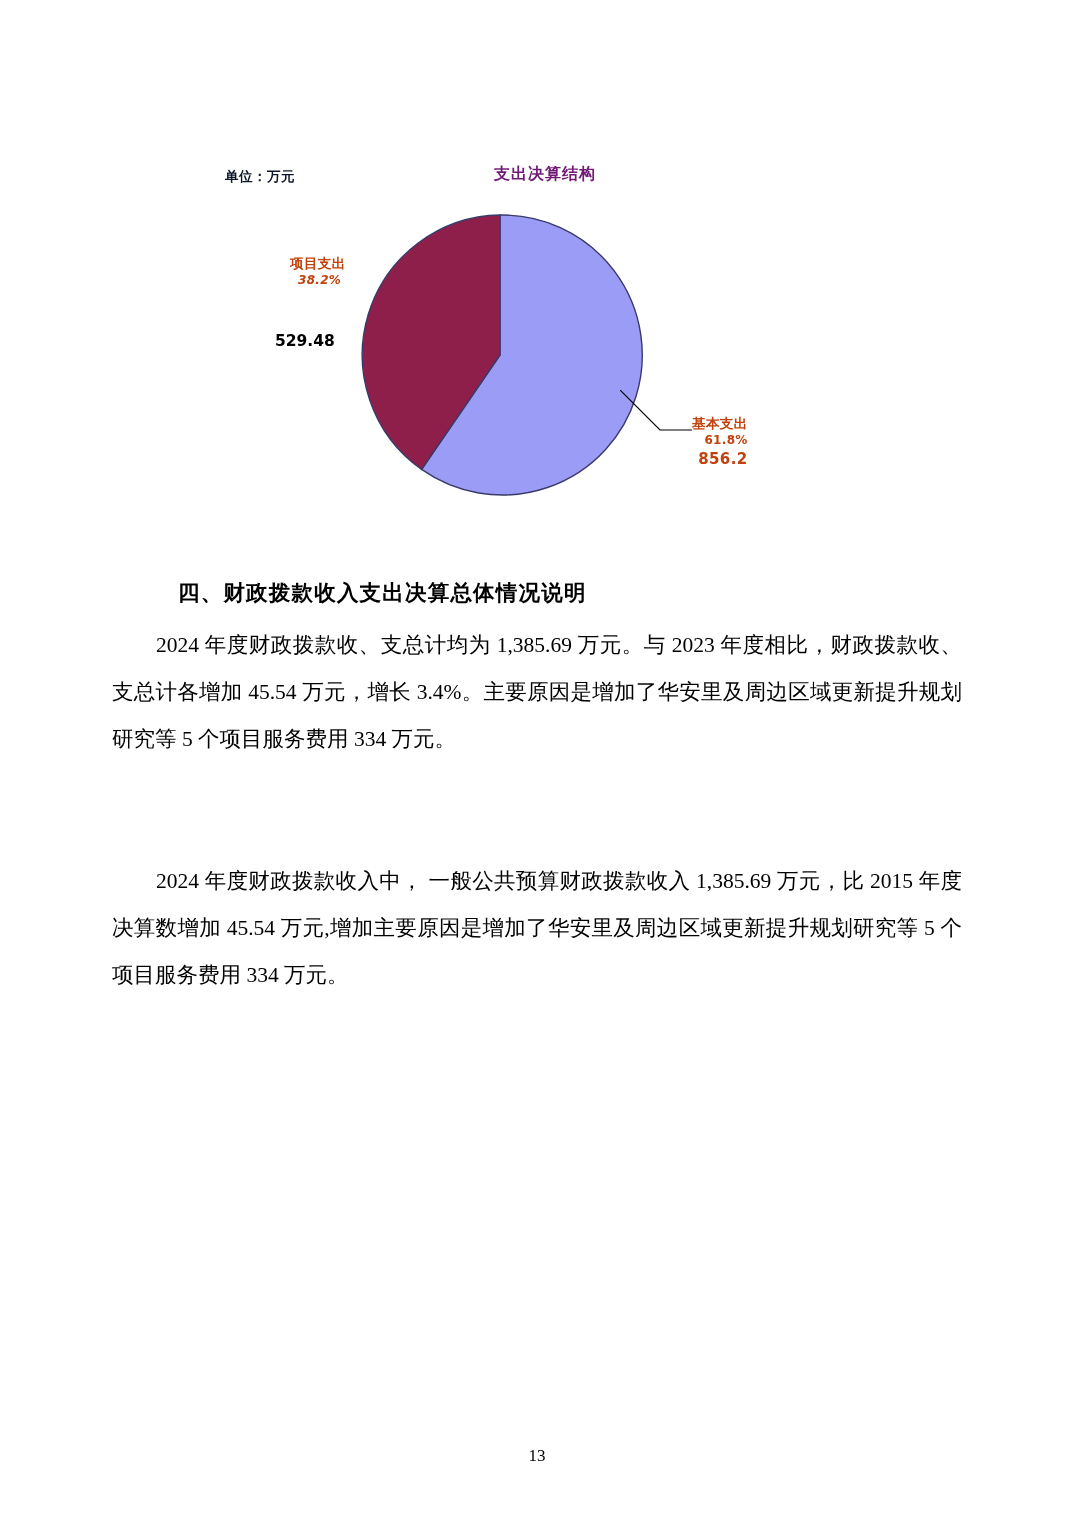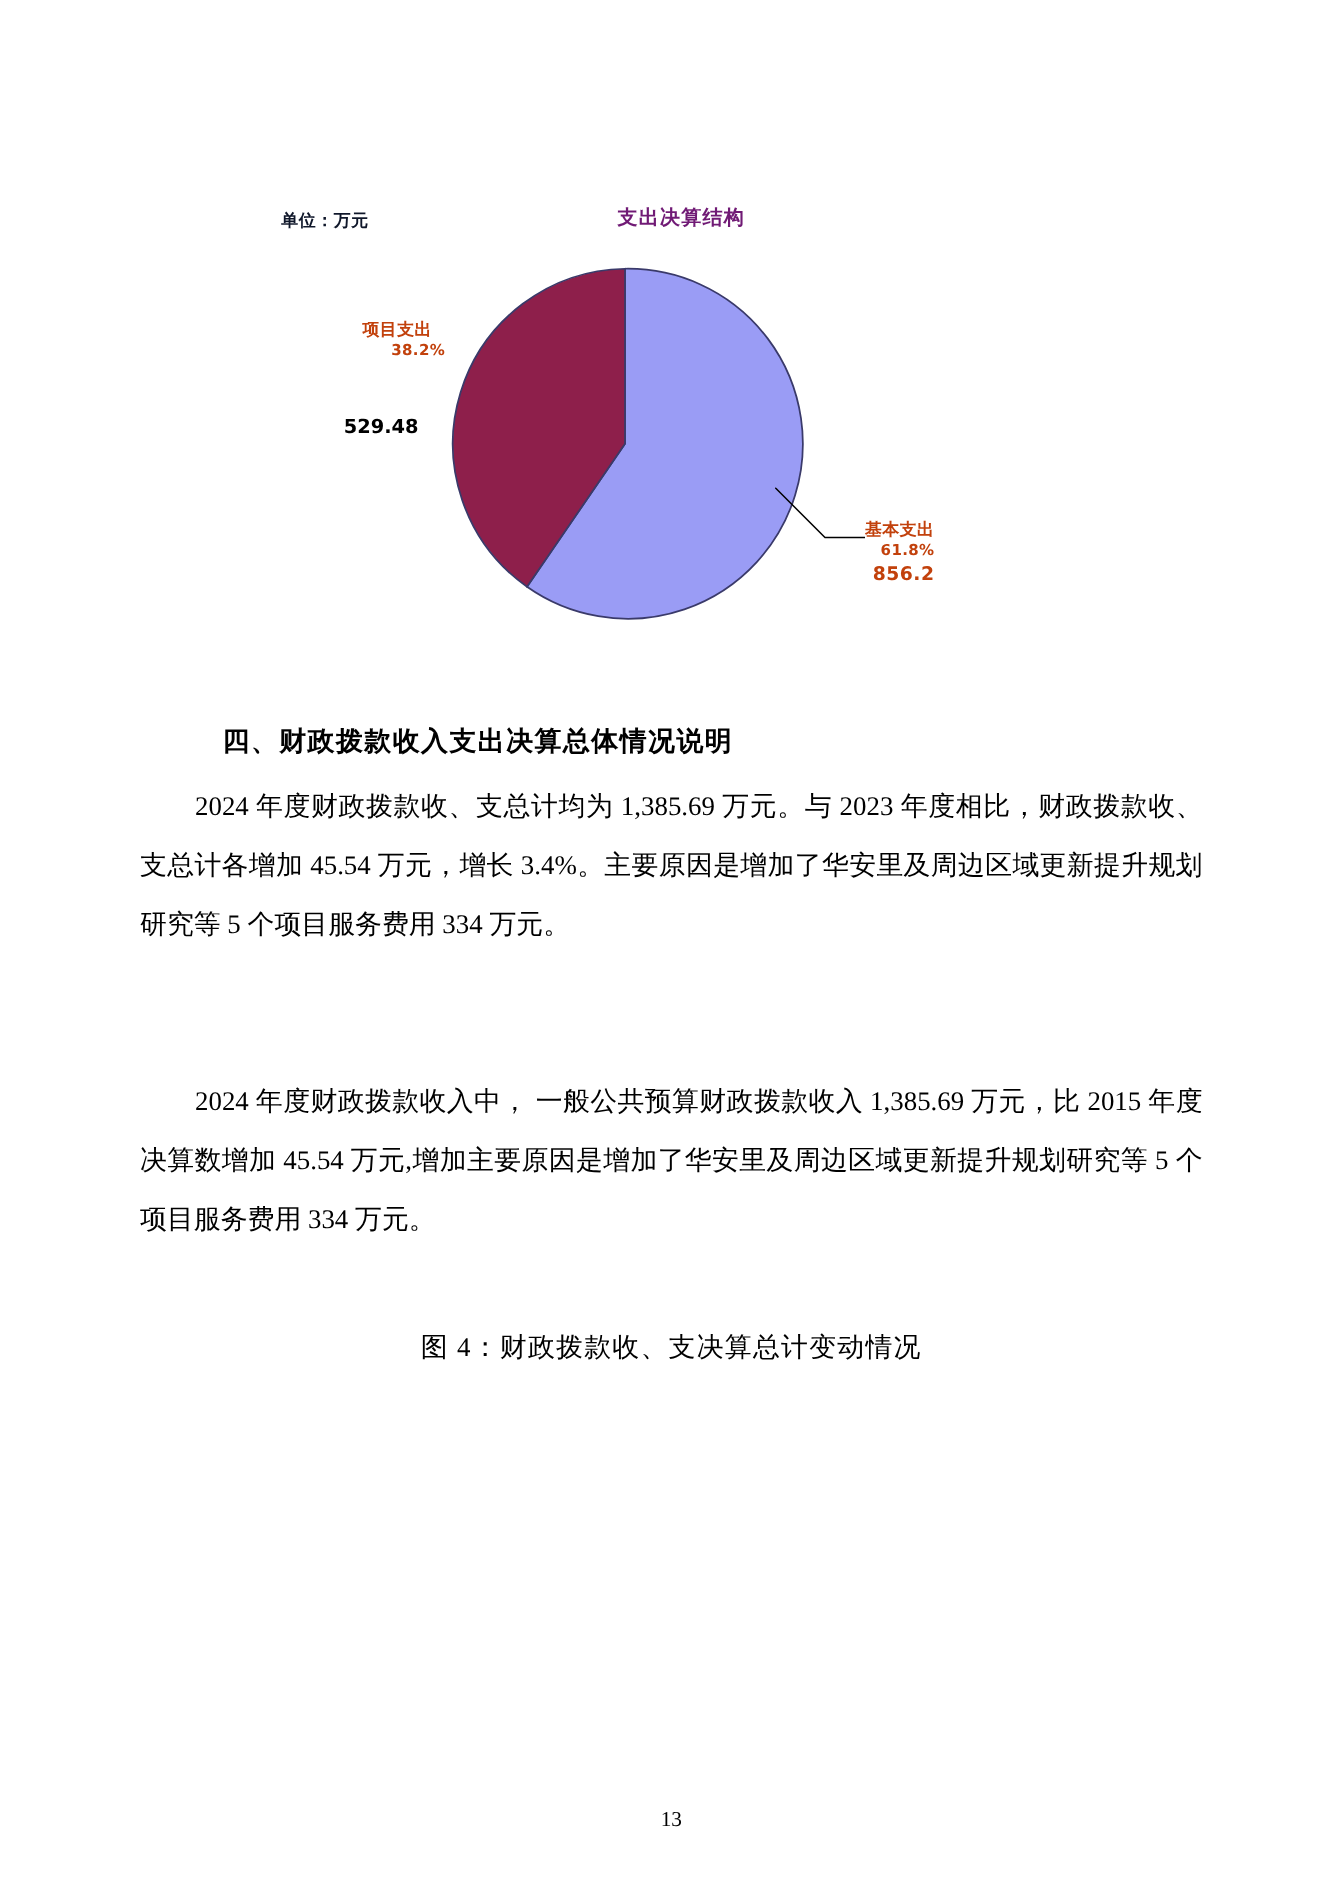--- a/index.html
+++ b/index.html
@@ -88,21 +88,21 @@
     font-weight: bold;
     display: block;
     letter-spacing: 0.4px;
   }
 
   .label-project {
     left: 170px;
     top: 125px;
     text-align: left;
   }
-  .label-project .pc { margin-left: 23px; }
+  .label-project .pc { margin-left: 8px; font-style: italic; }
   .label-project-value {
     position: absolute;
     left: 155px;
     top: 202px;
     font-family: "DejaVu Sans", sans-serif;
     font-size: 15.5px;
     font-weight: bold;
   }
   .label-basic {
     left: 572px;
@@ -195,16 +195,15 @@
     <div class="lbl label-basic">
       <span class="nm">基本支出</span>
       <span class="pc">61.8%</span>
       <span class="vl">856.2</span>
     </div>
   </div>
 
   <div class="heading">四、财政拨款收入支出决算总体情况说明</div>
   <div class="para p1">2024 年度财政拨款收、支总计均为 1,385.69 万元。与 2023 年度相比，财政拨款收、支总计各增加 45.54 万元，增长 3.4%。主要原因是增加了华安里及周边区域更新提升规划研究等 5 个项目服务费用 334 万元。</div>
   <div class="para p2">2024 年度财政拨款收入中， 一般公共预算财政拨款收入 1,385.69 万元，比 2015 年度决算数增加 45.54 万元,增加主要原因是增加了华安里及周边区域更新提升规划研究等 5 个项目服务费用 334 万元。</div>
-  <div class="fig-cap">图 4：财政拨款收、支决算总计变动情况</div>
   <div class="page-num">13</div>
 
 </div>
 
 </body></html>

